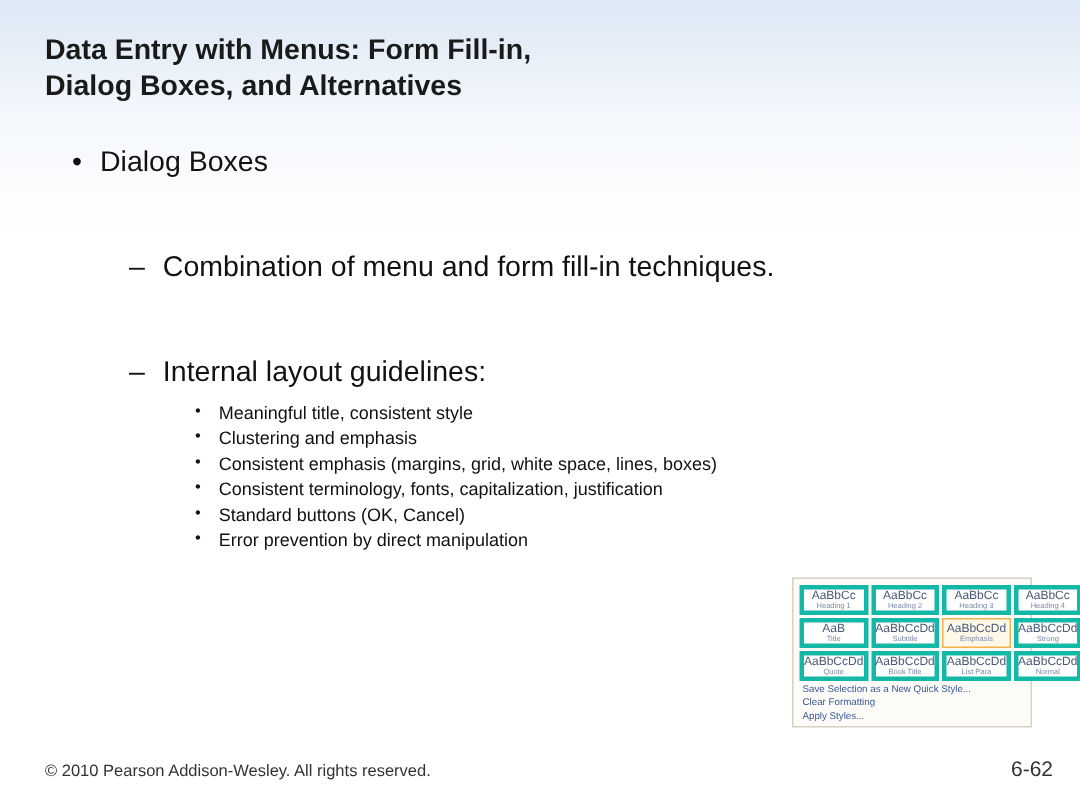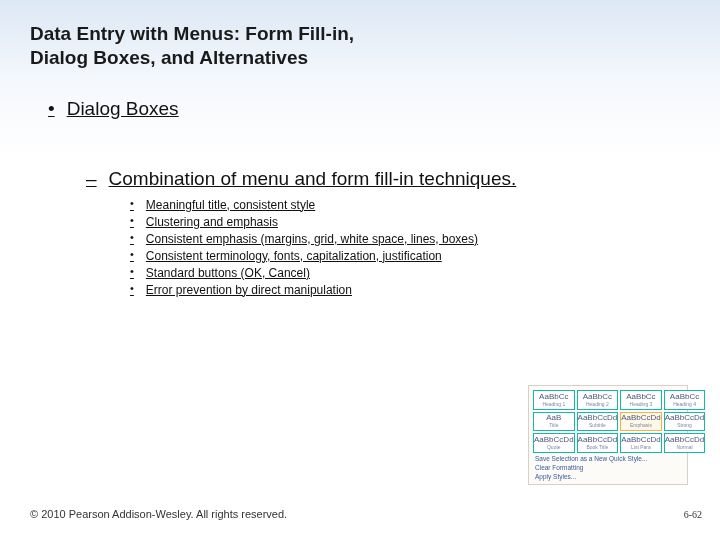--- a/index.html
+++ b/index.html
@@ -15,63 +15,61 @@
     padding: 22px 30px 10px 30px;
     font-size: 19px;
     font-weight: bold;
     color: #1a1a1a;
     line-height: 1.25;
   }
   .content {
     padding: 18px 30px 0 30px;
     font-size: 19px;
     color: #111;
-    text-decoration: underline;
   }
   .l1 { margin-left: 18px; margin-bottom: 4px; }
   .l2 { margin-left: 56px; margin-bottom: 4px; margin-top: 48px; }
   .l3-wrap { margin-left: 100px; margin-top: 8px; }
   .l3 { font-size: 12px; margin-bottom: 3px; }
   .bullet-dot::before { content: "•"; margin-right: 12px; }
   .bullet-dash::before { content: "–"; margin-right: 12px; }
   .bullet-sm::before { content: "•"; font-size: 11px; margin-right: 12px; position: relative; top: -2px; }
   .footer {
     position: absolute;
     bottom: 20px;
     left: 30px;
     font-size: 11px;
     color: #333;
     margin-top: 20px;
   }
   .pagenum {
     position: absolute;
     bottom: 20px;
     right: 18px;
-    font-size: 10px;
+    font-size: 14px;
     color: #333;
-    font-family: Liberation Serif, serif;
   }
   .thumb {
     position: absolute;
     right: 32px;
     bottom: 55px;
     width: 160px;
     height: 100px;
     background: #fdfbf8;
     border: 1px solid #d8d0c4;
     font-size: 7px;
     padding: 4px;
     color: #5a5248;
     display: grid;
     grid-template-columns: repeat(4, 1fr);
     grid-template-rows: repeat(3, 1fr) auto auto;
     gap: 2px;
   }
   .thumb .cell {
-    border: 1px solid #14b8a6;
+    border: 3px solid #14b8a6;
     background: #fff;
     display: flex;
     flex-direction: column;
     align-items: center;
     justify-content: center;
     line-height: 1;
   }
   .thumb .cell.sel { border: 1px solid #f2b24a; background: #fff8e8; }
   .thumb .t1 { font-size: 8px; color: #4a5a78; }
   .thumb .t2 { font-size: 5px; color: #7a8aa8; margin-top: 1px; }
@@ -81,20 +79,21 @@
 <body>
 
 <div class="title">
   <div>Data Entry with Menus: Form Fill-in,</div>
   <div>Dialog Boxes, and Alternatives</div>
 </div>
 
 <div class="content">
   <div class="l1 bullet-dot"><span>Dialog Boxes</span></div>
   <div class="l2 bullet-dash"><span>Combination of menu and form fill-in techniques.</span></div>
+  <div class="l2 bullet-dash"><span>Internal layout guidelines:</span></div>
   <div class="l3-wrap">
     <div class="l3 bullet-sm"><span>Meaningful title, consistent style</span></div>
     <div class="l3 bullet-sm"><span>Clustering and emphasis</span></div>
     <div class="l3 bullet-sm"><span>Consistent emphasis (margins, grid, white space, lines, boxes)</span></div>
     <div class="l3 bullet-sm"><span>Consistent terminology, fonts, capitalization, justification</span></div>
     <div class="l3 bullet-sm"><span>Standard buttons (OK, Cancel)</span></div>
     <div class="l3 bullet-sm"><span>Error prevention by direct manipulation</span></div>
   </div>
 </div>
 

